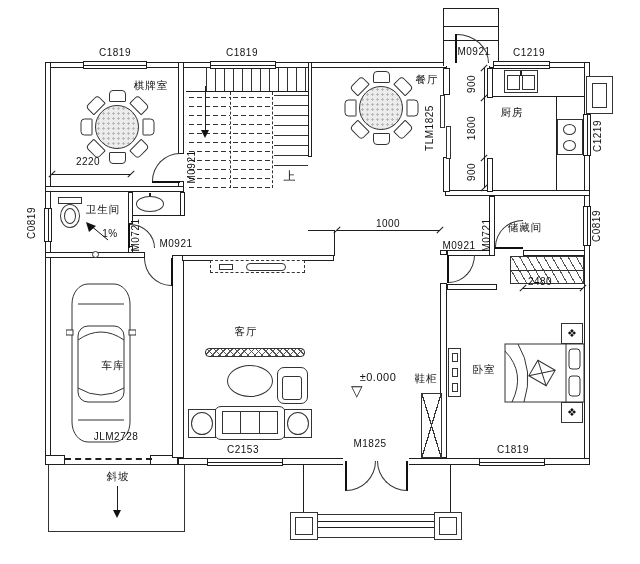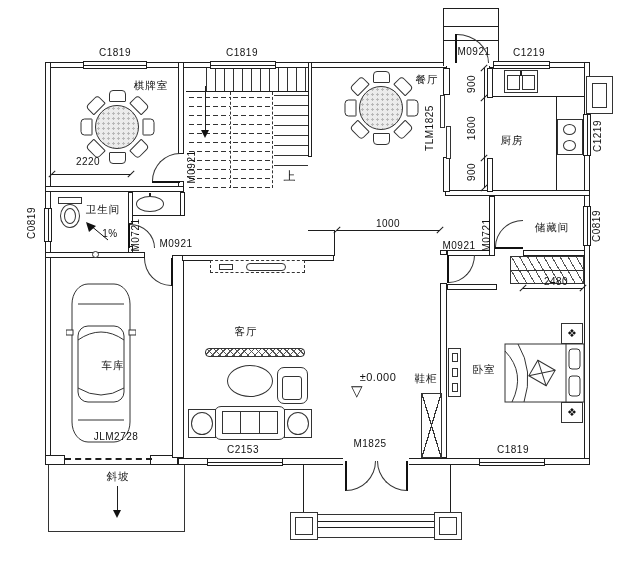--- a/index.html
+++ b/index.html
@@ -282,39 +282,39 @@
   <div class="p tick" style="left:484px;top:188px"></div>
 
   <div class="p lbl" style="left:357px;top:391px;font-size:15px">▽</div>
 
   <div class="p lbl" style="left:115px;top:52px">C1819</div>
   <div class="p lbl" style="left:242px;top:52px">C1819</div>
   <div class="p lbl" style="left:474px;top:51px">M0921</div>
   <div class="p lbl" style="left:529px;top:52px">C1219</div>
   <div class="p lbl cn" style="left:151px;top:86px">棋牌室</div>
   <div class="p lbl cn" style="left:427px;top:80px">餐厅</div>
-  <div class="p lbl cn" style="left:512px;top:141px">厨房</div>
+  <div class="p lbl cn" style="left:512px;top:113px">厨房</div>
   <div class="p lbl vlbl" style="left:31px;top:223px">C0819</div>
   <div class="p lbl vlbl" style="left:191px;top:167px">M0921</div>
   <div class="p lbl vlbl" style="left:429px;top:128px">TLM1825</div>
   <div class="p lbl vlbl" style="left:597px;top:136px">C1219</div>
   <div class="p lbl vlbl" style="left:471px;top:84px">900</div>
   <div class="p lbl vlbl" style="left:471px;top:128px">1800</div>
   <div class="p lbl vlbl" style="left:471px;top:172px">900</div>
   <div class="p lbl cn" style="left:103px;top:210px">卫生间</div>
   <div class="p lbl" style="left:110px;top:233px">1%</div>
   <div class="p lbl vlbl" style="left:135px;top:235px">M0721</div>
   <div class="p lbl" style="left:176px;top:243px">M0921</div>
-  <div class="p lbl cn" style="left:552px;top:228px">储藏间</div>
+  <div class="p lbl cn" style="left:525px;top:228px">储藏间</div>
   <div class="p lbl vlbl" style="left:596px;top:226px">C0819</div>
   <div class="p lbl" style="left:459px;top:245px">M0921</div>
   <div class="p lbl vlbl" style="left:486px;top:235px">M0721</div>
   <div class="p lbl" style="left:88px;top:161px">2220</div>
   <div class="p lbl" style="left:388px;top:223px">1000</div>
-  <div class="p lbl" style="left:556px;top:281px">2480</div>
+  <div class="p lbl" style="left:540px;top:281px">2480</div>
   <div class="p lbl cn big" style="left:290px;top:176px">上</div>
   <div class="p lbl cn" style="left:113px;top:366px">车库</div>
   <div class="p lbl cn" style="left:246px;top:332px">客厅</div>
   <div class="p lbl cn" style="left:484px;top:370px">卧室</div>
   <div class="p lbl cn" style="left:426px;top:379px">鞋柜</div>
   <div class="p lbl" style="left:378px;top:377px;font-size:11px">±0.000</div>
   <div class="p lbl" style="left:116px;top:436px">JLM2728</div>
   <div class="p lbl" style="left:243px;top:449px">C2153</div>
   <div class="p lbl" style="left:370px;top:443px">M1825</div>
   <div class="p lbl" style="left:513px;top:449px">C1819</div>

